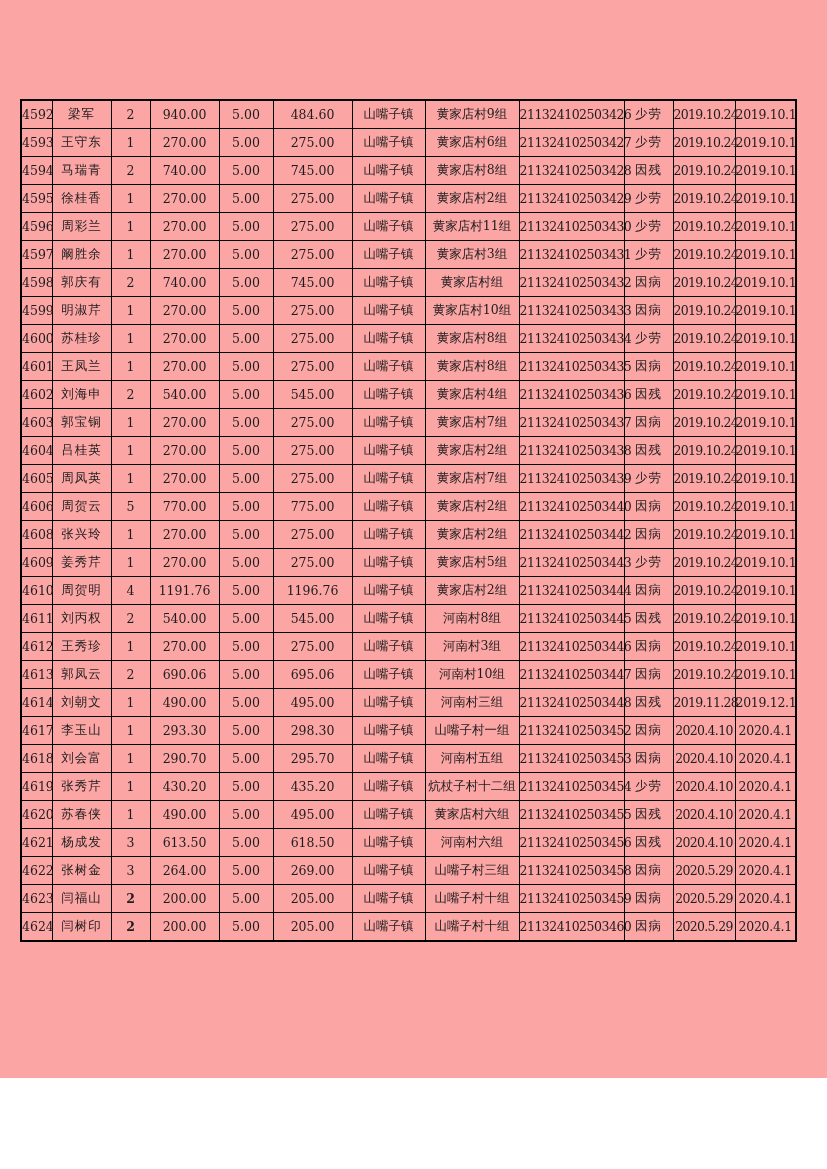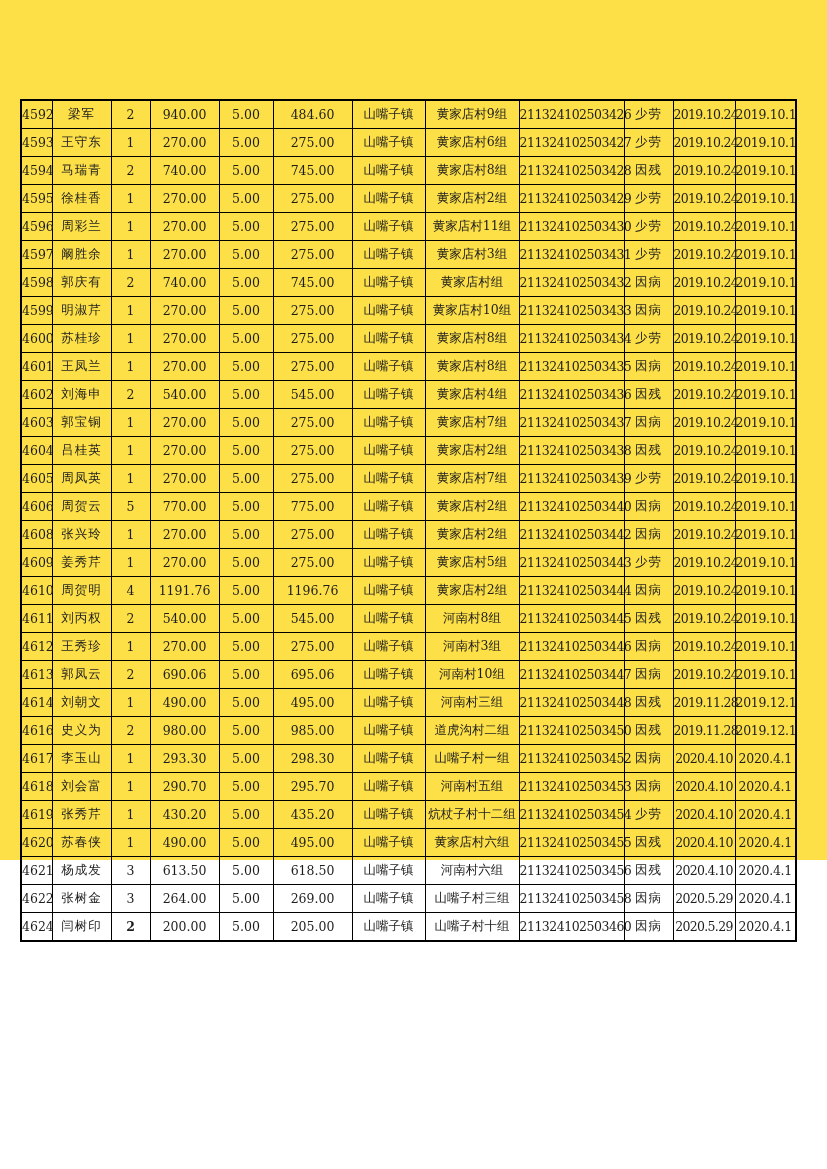--- a/index.html
+++ b/index.html
@@ -9,22 +9,22 @@
   }
   body {
     width: 827px;
     height: 1169px;
     overflow: hidden;
     font-family: "DejaVu Serif", "Liberation Serif", serif;
   }
   .page {
     position: relative;
     width: 827px;
-    height: 860px;
-    background: #fde047;
+    height: 1078px;
+    background: #fca5a5;
   }
   table.benefit-table {
     position: absolute;
     left: 20px;
     top: 99px;
     width: 775px;
     table-layout: fixed;
     border-collapse: collapse;
     border: 2.5px solid #000000;
   }
@@ -373,34 +373,20 @@
           <td class="c4">5.00</td>
           <td class="c5">495.00</td>
           <td class="c6">山嘴子镇</td>
           <td class="c7">河南村三组</td>
           <td class="c8">211324102503448</td>
           <td class="c9">因残</td>
           <td class="c10">2019.11.28</td>
           <td class="c11">2019.12.1</td>
         </tr>
         <tr>
-          <td class="c0">4616</td>
-          <td class="c1">史义为</td>
-          <td class="c2">2</td>
-          <td class="c3">980.00</td>
-          <td class="c4">5.00</td>
-          <td class="c5">985.00</td>
-          <td class="c6">山嘴子镇</td>
-          <td class="c7">道虎沟村二组</td>
-          <td class="c8">211324102503450</td>
-          <td class="c9">因残</td>
-          <td class="c10">2019.11.28</td>
-          <td class="c11">2019.12.1</td>
-        </tr>
-        <tr>
           <td class="c0">4617</td>
           <td class="c1">李玉山</td>
           <td class="c2">1</td>
           <td class="c3">293.30</td>
           <td class="c4">5.00</td>
           <td class="c5">298.30</td>
           <td class="c6">山嘴子镇</td>
           <td class="c7">山嘴子村一组</td>
           <td class="c8">211324102503452</td>
           <td class="c9">因病</td>
@@ -466,20 +452,34 @@
         <tr>
           <td class="c0">4622</td>
           <td class="c1">张树金</td>
           <td class="c2">3</td>
           <td class="c3">264.00</td>
           <td class="c4">5.00</td>
           <td class="c5">269.00</td>
           <td class="c6">山嘴子镇</td>
           <td class="c7">山嘴子村三组</td>
           <td class="c8">211324102503458</td>
+          <td class="c9">因病</td>
+          <td class="c10">2020.5.29</td>
+          <td class="c11">2020.4.1</td>
+        </tr>
+        <tr>
+          <td class="c0">4623</td>
+          <td class="c1">闫福山</td>
+          <td class="c2 bold">2</td>
+          <td class="c3">200.00</td>
+          <td class="c4">5.00</td>
+          <td class="c5">205.00</td>
+          <td class="c6">山嘴子镇</td>
+          <td class="c7">山嘴子村十组</td>
+          <td class="c8">211324102503459</td>
           <td class="c9">因病</td>
           <td class="c10">2020.5.29</td>
           <td class="c11">2020.4.1</td>
         </tr>
         <tr>
           <td class="c0">4624</td>
           <td class="c1">闫树印</td>
           <td class="c2 bold">2</td>
           <td class="c3">200.00</td>
           <td class="c4">5.00</td>

